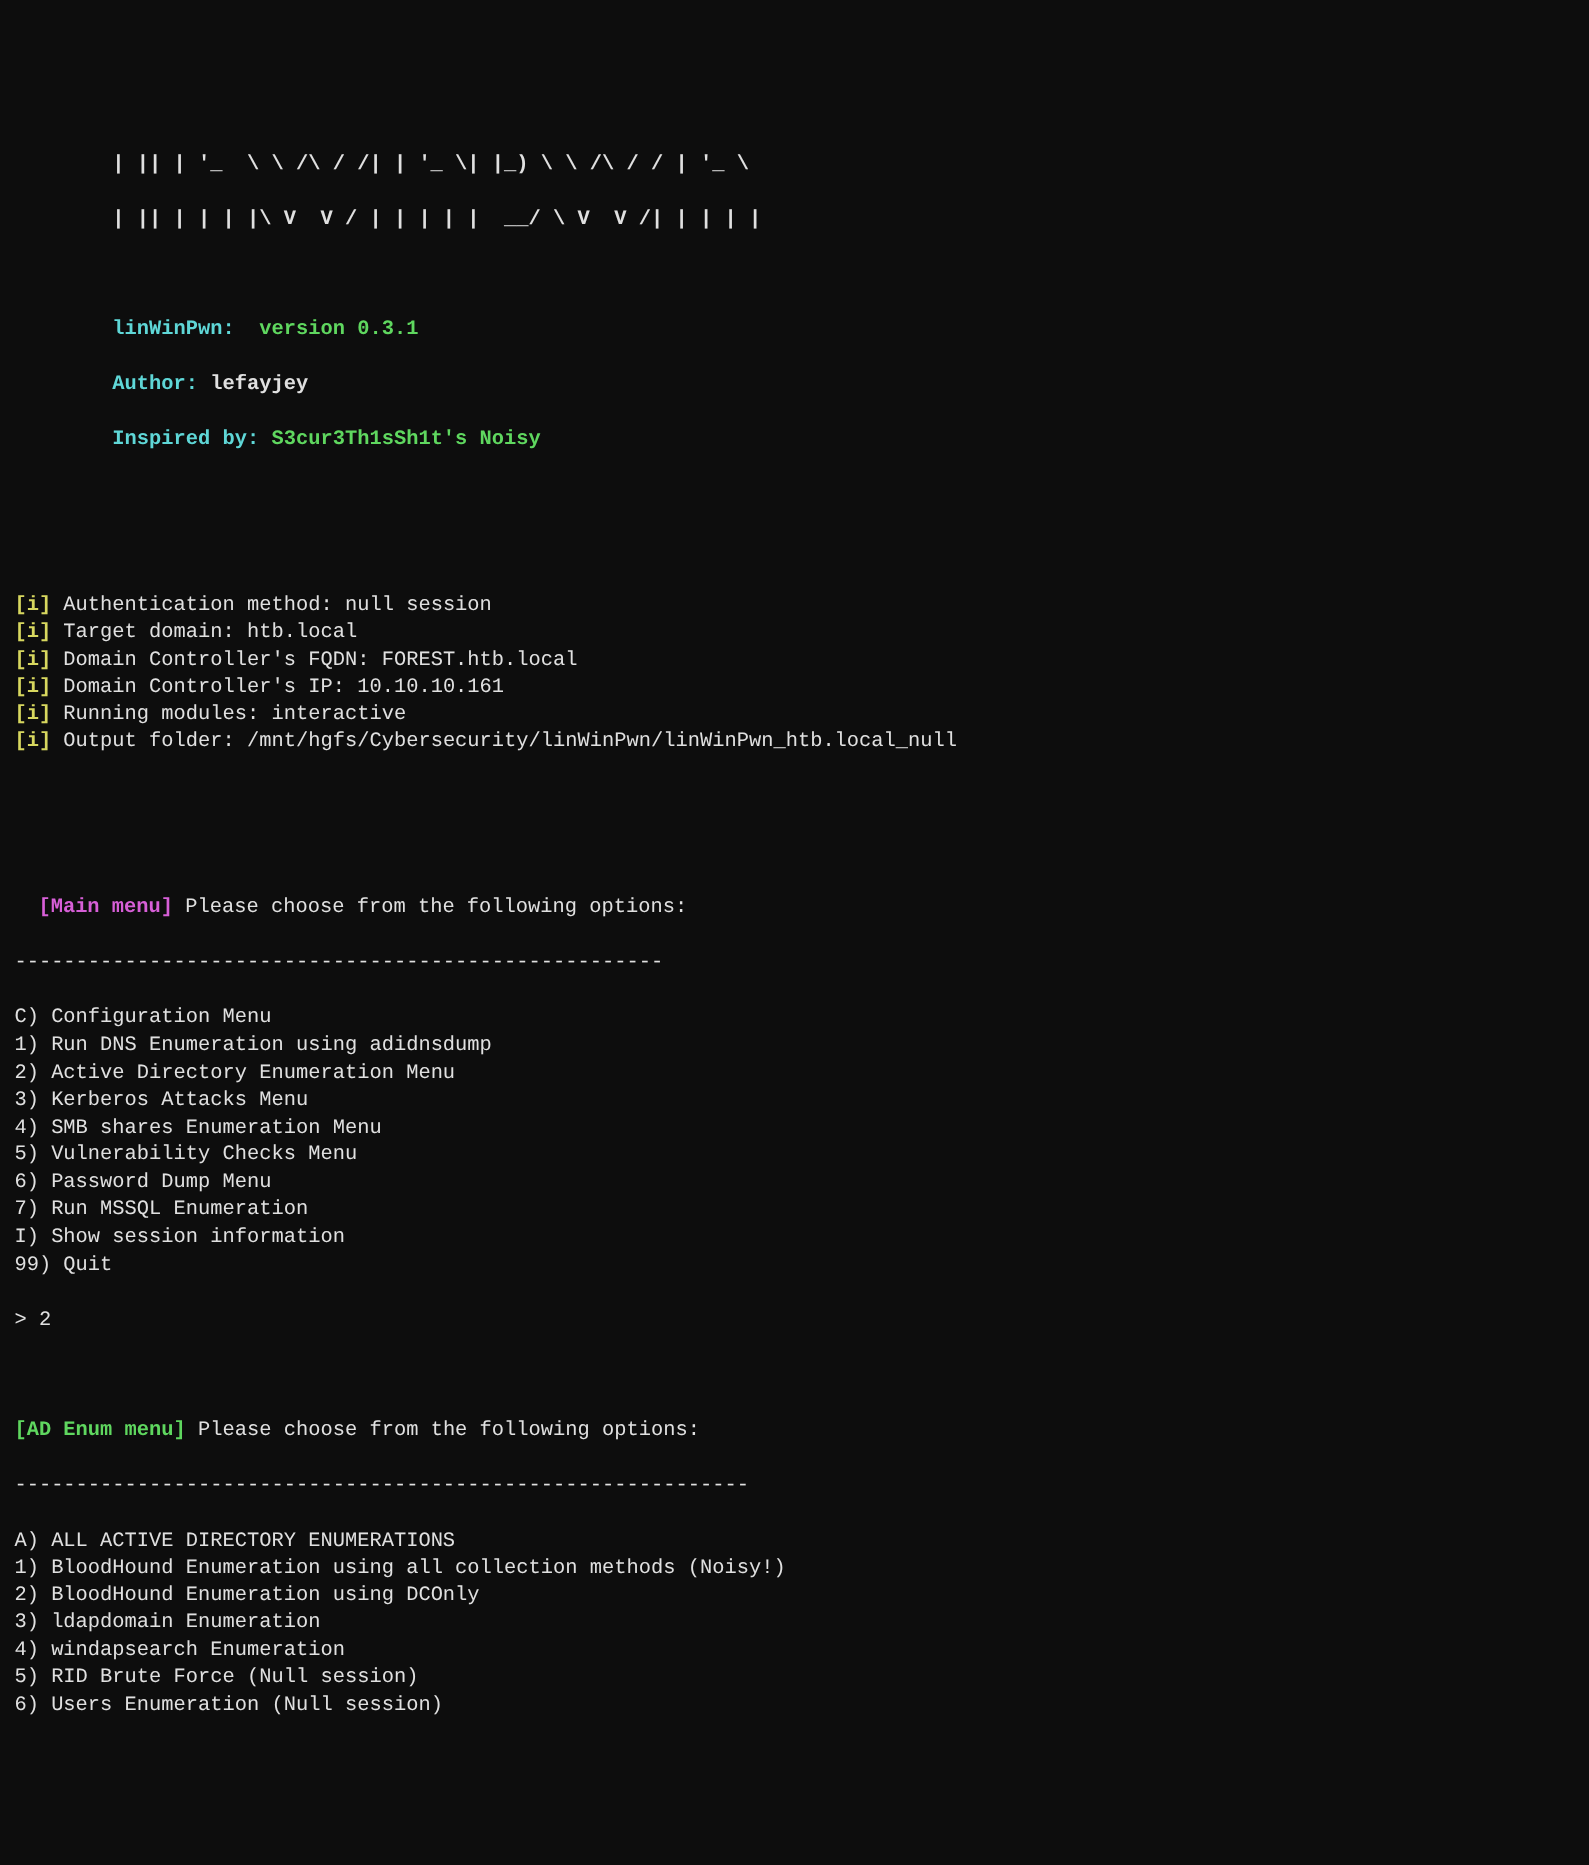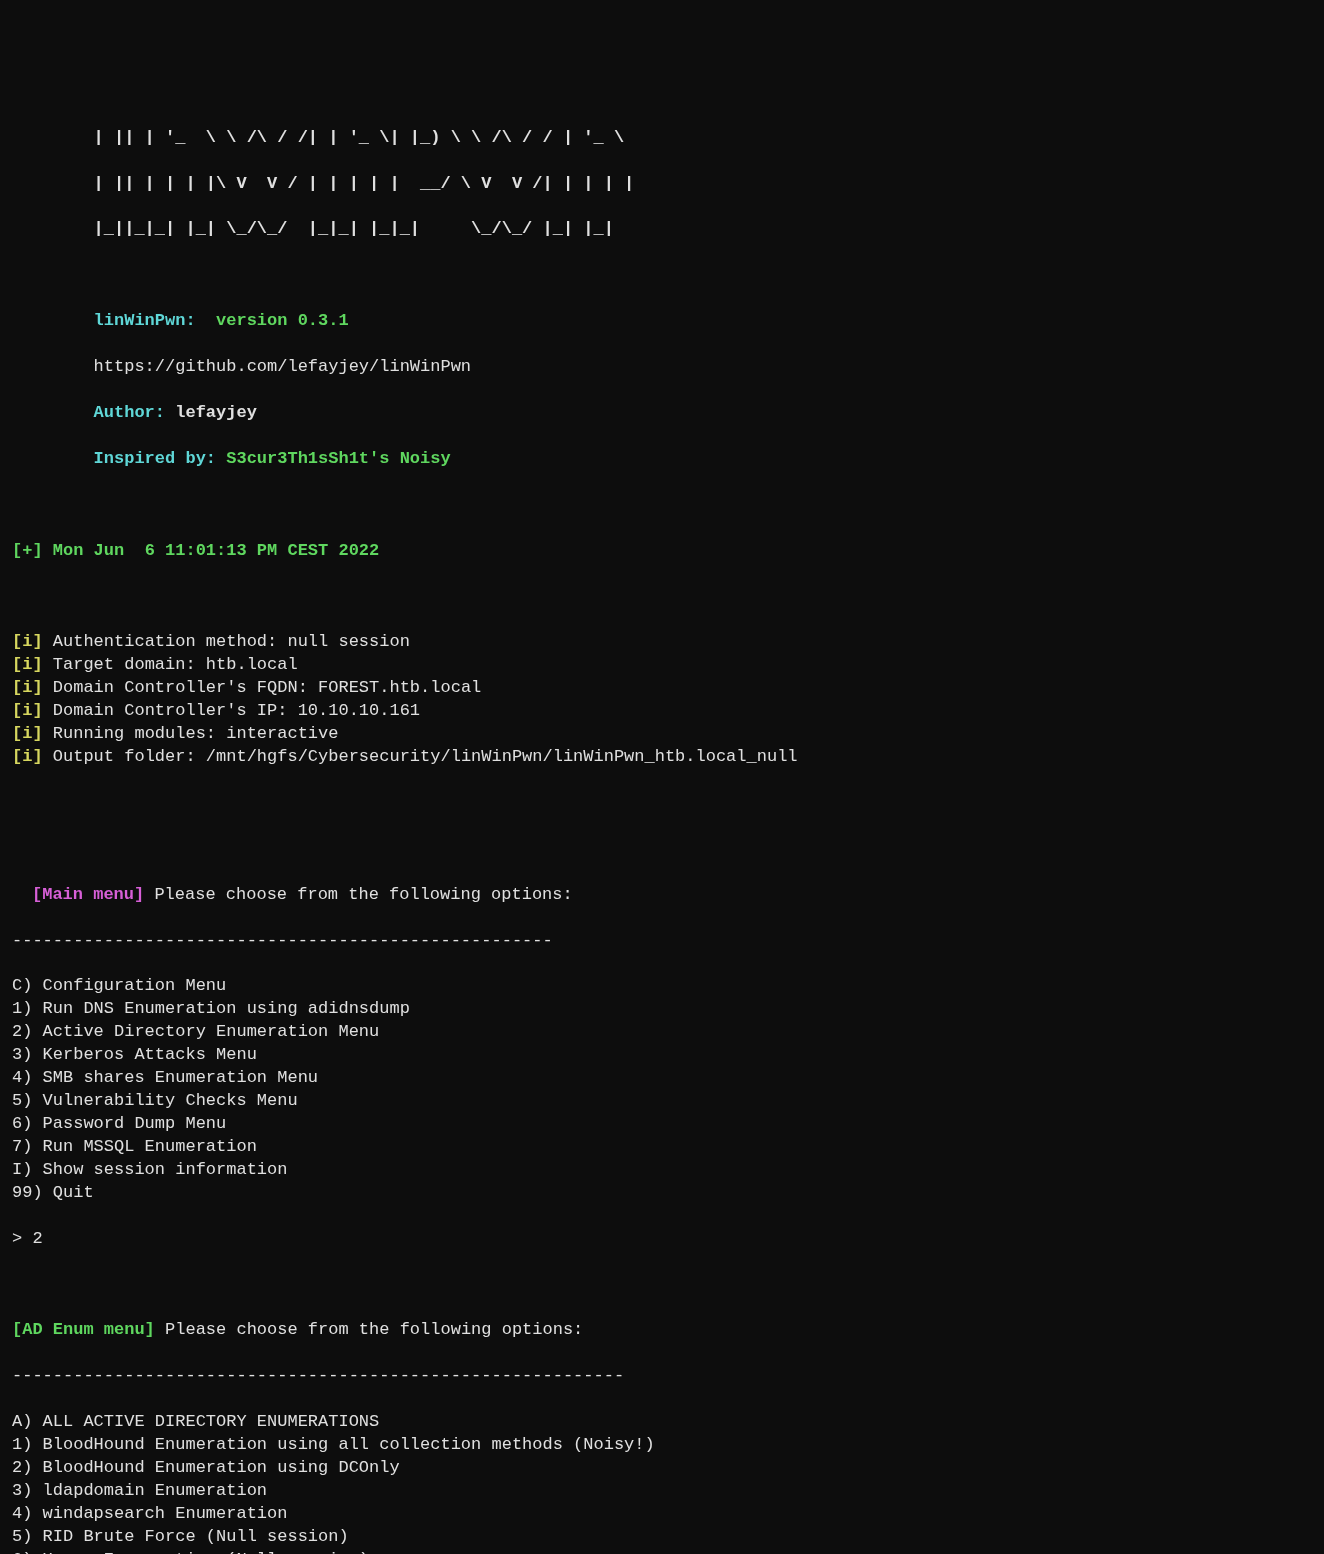--- a/index.html
+++ b/index.html
@@ -23,28 +23,25 @@
     .indent1 { padding-left: 8ch; }
   </style>
 </head>
 <body>
 
 
 
 <div>
 <span class="ascii-art indent1 line">| || | '_  \ \ /\ / /| | '_ \| |_) \ \ /\ / / | '_ \</span>
 <span class="ascii-art indent1 line">| || | | | |\ V  V / | | | | |  __/ \ V  V /| | | | |</span>
-<span class="ascii-art indent1 line">|_||_|_| |_| \_/\_/  |_|_| |_|_|     \_/\_/ |_| |_|</span>
 <span class="line"> </span>
 <span class="line indent1"><span class="cyan-bold">linWinPwn:</span>  <span class="green-bold">version 0.3.1</span></span>
-<span class="line indent1 white">https://github.com/lefayjey/linWinPwn</span>
 <span class="line indent1"><span class="cyan-bold">Author:</span> <span class="white-bold">lefayjey</span></span>
 <span class="line indent1"><span class="cyan-bold">Inspired by:</span> <span class="green-bold">S3cur3Th1sSh1t's Noisy</span></span>
 <span class="line"> </span>
-<span class="line"><span class="green-bold">[+]</span> <span class="green-bold">Mon Jun  6 11:01:13 PM CEST 2022</span></span>
 <span class="line"> </span>
 <div id="info-block"><span class="line"><span class="yellow-bold">[i]</span><span class="white"> Authentication method: null session</span></span><span class="line"><span class="yellow-bold">[i]</span><span class="white"> Target domain: htb.local</span></span><span class="line"><span class="yellow-bold">[i]</span><span class="white"> Domain Controller's FQDN: FOREST.htb.local</span></span><span class="line"><span class="yellow-bold">[i]</span><span class="white"> Domain Controller's IP: 10.10.10.161</span></span><span class="line"><span class="yellow-bold">[i]</span><span class="white"> Running modules: interactive</span></span><span class="line"><span class="yellow-bold">[i]</span><span class="white"> Output folder: /mnt/hgfs/Cybersecurity/linWinPwn/linWinPwn_htb.local_null</span></span></div>
 <span class="line"> </span>
 <span class="line"> </span>
 <span class="line"><span class="magenta-bold">[Main menu]</span> <span class="white">Please choose from the following options:</span></span>
 <span class="line white">-----------------------------------------------------</span>
 <div id="main-items"><span class="line white">C) Configuration Menu</span><span class="line white">1) Run DNS Enumeration using adidnsdump</span><span class="line white">2) Active Directory Enumeration Menu</span><span class="line white">3) Kerberos Attacks Menu</span><span class="line white">4) SMB shares Enumeration Menu</span><span class="line white">5) Vulnerability Checks Menu</span><span class="line white">6) Password Dump Menu</span><span class="line white">7) Run MSSQL Enumeration</span><span class="line white">I) Show session information</span><span class="line white">99) Quit</span></div>
 <span class="line"><span class="white">&gt;</span> <span class="white">2</span></span>
 <span class="line"> </span>
 <span class="line"><span class="green-bold">[AD Enum menu]</span> <span class="white">Please choose from the following options:</span></span>

